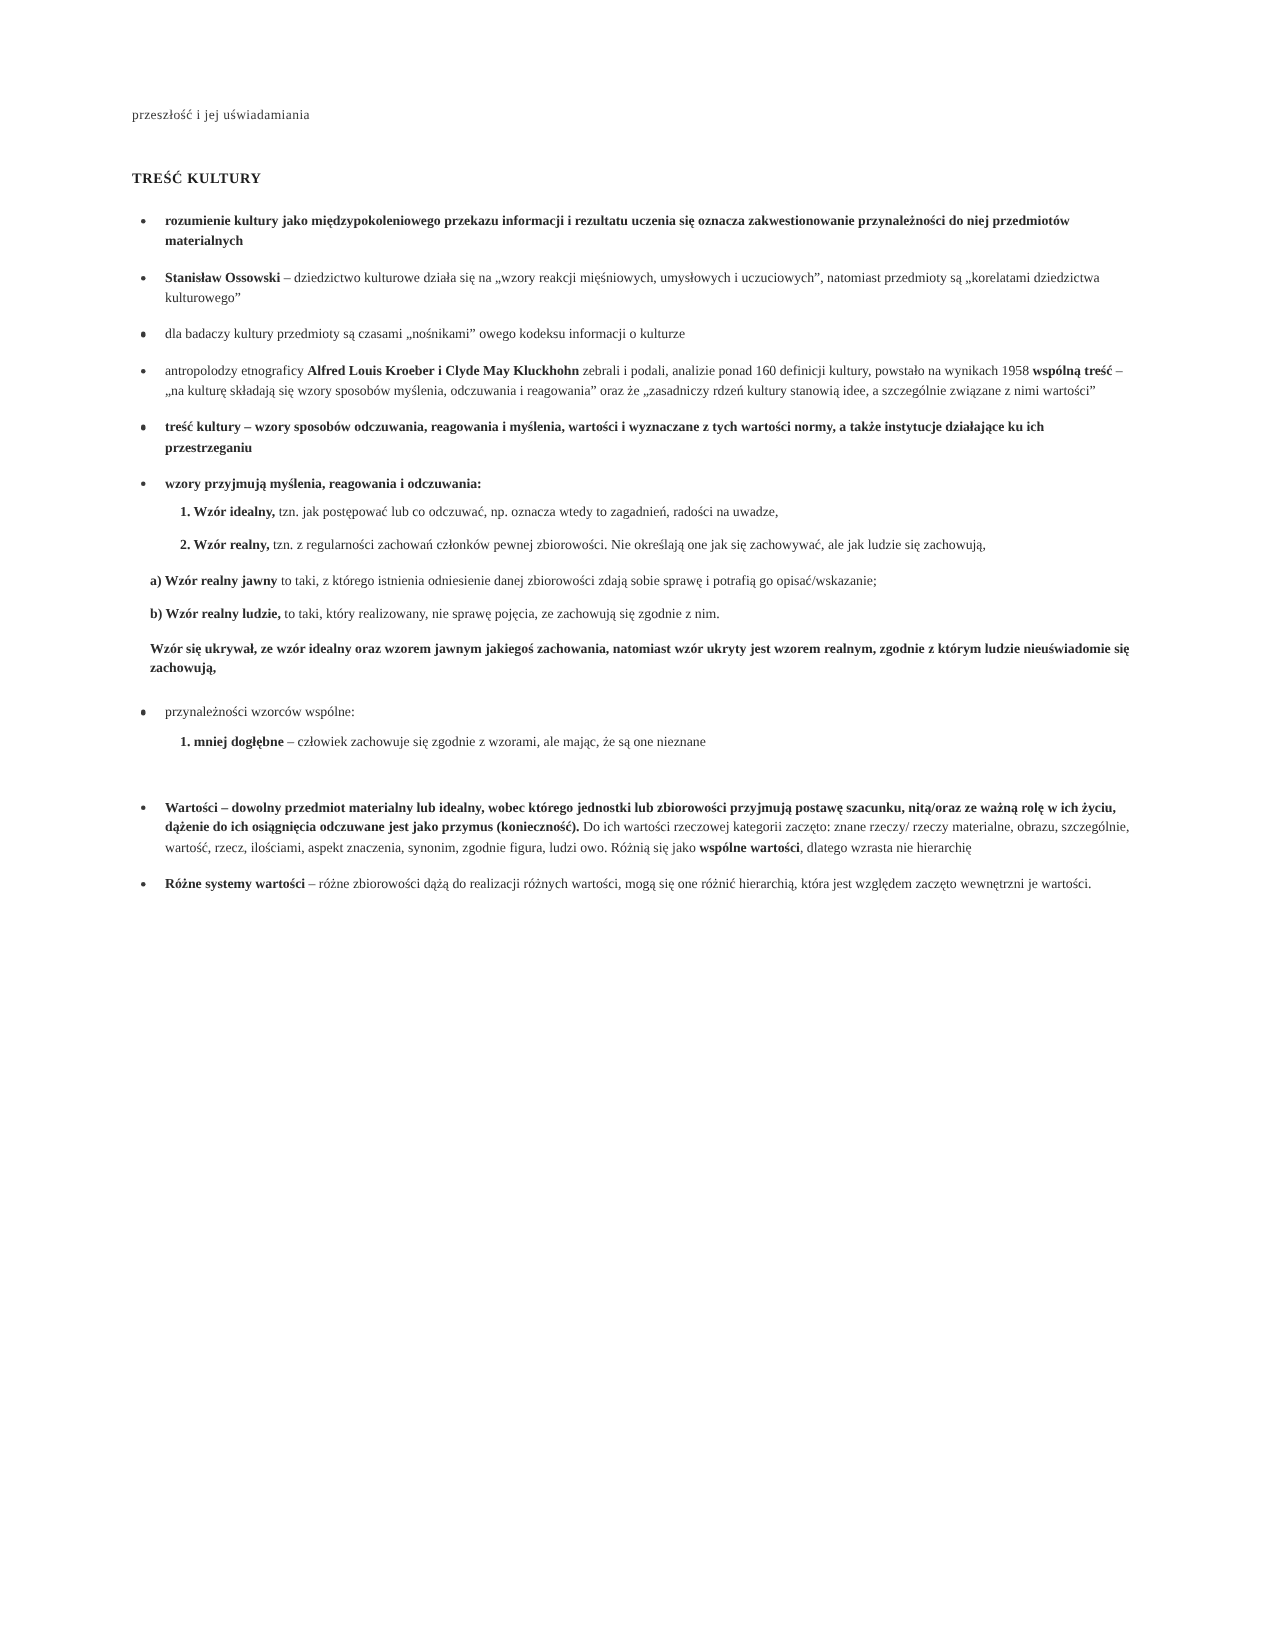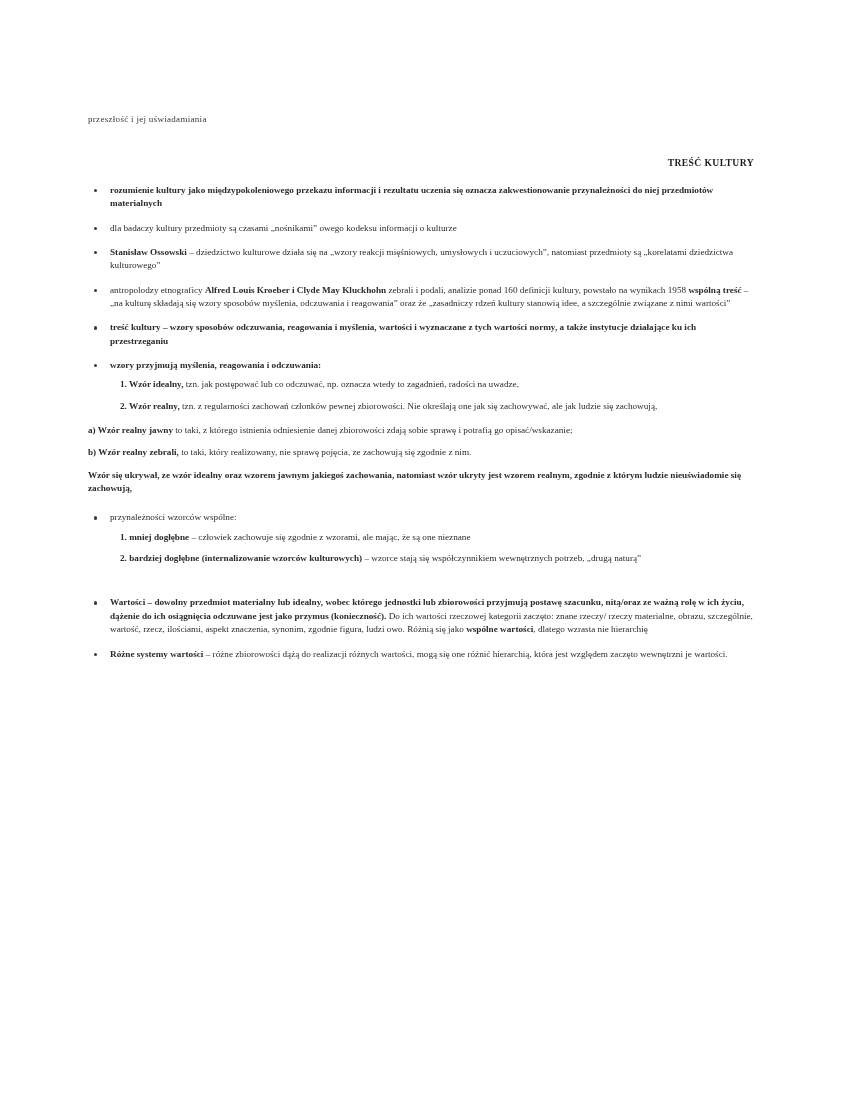--- a/index.html
+++ b/index.html
@@ -15,41 +15,40 @@
     position: relative;
     overflow: hidden;
   }
   .page {
     position: absolute;
     left: 0; top: 0;
     width: 850px;
     height: 888px;
     background: #ffffff;
     box-sizing: border-box;
-    padding: 113px 96px 40px 88px;
+    padding: 70px 96px 40px 88px;
   }
   .doc {
     font-size: 9.2px;
     line-height: 1.45;
     color: #2b2b2b;
     filter: blur(0.35px);
   }
   .header-line {
     font-size: 9px;
     letter-spacing: 0.3px;
     margin-bottom: 30px;
     color: #3a3a3a;
   }
   .section-title {
     font-size: 9.6px;
     font-weight: bold;
     letter-spacing: 0.4px;
     margin-bottom: 14px;
     color: #1d1d1d;
-    text-align: right;
   }
   ul.bullets {
     list-style: none;
     margin: 0;
     padding: 0;
   }
   ul.bullets > li {
     position: relative;
     padding-left: 22px;
     margin-bottom: 11px;
@@ -64,44 +63,44 @@
     border-radius: 50%;
     background: #3a3a3a;
   }
   .b { font-weight: bold; }
   .sub {
     margin-left: 10px;
     margin-top: 6px;
     margin-bottom: 8px;
   }
   .flush {
-    margin: 0 0 9px 0;
+    margin: 0 0 9px 12px;
   }
   .gap-lg { height: 20px; }
   .gap-sm { height: 7px; }
 </style>
 </head>
 <body>
 
 <div class="page">
   <div class="doc">
 
     <div class="header-line">przeszłość i jej uświadamiania</div>
 
     <div class="section-title">TREŚĆ KULTURY</div>
 
     <ul class="bullets">
       <li>
         <span class="b">rozumienie kultury jako międzypokoleniowego przekazu informacji i rezultatu uczenia się oznacza zakwestionowanie przynależności do niej przedmiotów materialnych</span>
       </li>
       <li>
-        <span>dla badaczy kultury przedmioty są czasami </span><span>„nośnikami” </span><span>owego kodeksu informacji o kulturze</span>
+        <span class="b">Stanisław Ossowski</span><span> – dziedzictwo kulturowe działa się na „wzory reakcji mięśniowych, umysłowych i uczuciowych”, natomiast przedmioty są „korelatami dziedzictwa kulturowego”</span>
       </li>
       <li>
-        <span class="b">Stanisław Ossowski</span><span> – dziedzictwo kulturowe działa się na „wzory reakcji mięśniowych, umysłowych i uczuciowych”, natomiast przedmioty są „korelatami dziedzictwa kulturowego”</span>
+        <span>dla badaczy kultury przedmioty są czasami </span><span>„nośnikami” </span><span>owego kodeksu informacji o kulturze</span>
       </li>
       <li>
         <span>antropolodzy etnograficy </span><span class="b">Alfred Louis Kroeber i Clyde May Kluckhohn</span><span> zebrali i podali, analizie ponad 160 definicji kultury, powstało na wynikach 1958 </span><span class="b">wspólną treść</span><span> – „na kulturę składają się wzory sposobów myślenia, odczuwania i reagowania” oraz że „zasadniczy rdzeń kultury stanowią idee, a szczególnie związane z nimi wartości”</span>
       </li>
       <li>
         <span class="b">treść kultury – wzory sposobów odczuwania, reagowania i myślenia, wartości i wyznaczane z tych wartości normy, a także instytucje działające ku ich przestrzeganiu</span>
       </li>
       <li>
         <span class="b">wzory przyjmują myślenia, reagowania i odczuwania:</span>
         <div class="sub">
@@ -111,35 +110,32 @@
           <span class="b">2. Wzór realny,</span><span> tzn. z regularności zachowań członków pewnej zbiorowości. Nie określają one jak się zachowywać, ale jak ludzie się zachowują,</span>
         </div>
       </li>
     </ul>
 
     <p class="flush">
       <span class="b">a) Wzór realny jawny</span><span> to taki, z którego istnienia odniesienie danej zbiorowości zdają sobie sprawę i potrafią go opisać/wskazanie;</span>
     </p>
 
     <p class="flush">
-      <span class="b">b) Wzór realny zebrali,</span><span> to taki, który realizowany, nie sprawę pojęcia, ze zachowują się zgodnie z nim.</span>
+      <span class="b">b) Wzór realny ludzie,</span><span> to taki, który realizowany, nie sprawę pojęcia, ze zachowują się zgodnie z nim.</span>
     </p>
 
     <p class="flush b">Wzór się ukrywał, ze wzór idealny oraz wzorem jawnym jakiegoś zachowania, natomiast wzór ukryty jest wzorem realnym, zgodnie z którym ludzie nieuświadomie się zachowują,</p>
 
     <div class="gap-sm"></div>
 
     <ul class="bullets">
       <li>
         <span>przynależności wzorców wspólne:</span>
         <div class="sub">
           <span class="b">1. mniej dogłębne</span><span> – człowiek zachowuje się zgodnie z wzorami, ale mając, że są one nieznane</span>
-        </div>
-        <div class="sub">
-          <span class="b">2. bardziej dogłębne (internalizowanie wzorców kulturowych)</span><span> – wzorce stają się współczynnikiem wewnętrznych potrzeb, „drugą naturą”</span>
         </div>
       </li>
     </ul>
 
     <div class="gap-lg"></div>
 
     <ul class="bullets">
       <li>
         <span class="b">Wartości</span><span class="b"> – dowolny przedmiot materialny lub idealny, wobec którego jednostki lub zbiorowości przyjmują postawę szacunku, </span><span class="b">nitą/oraz ze ważną rolę w ich życiu, dążenie do ich osiągnięcia odczuwane jest jako przymus (konieczność).</span><span> Do ich wartości rzeczowej kategorii zaczęto: znane rzeczy/ rzeczy materialne, obrazu, szczególnie, wartość, rzecz, ilościami, aspekt znaczenia, synonim, zgodnie figura, ludzi owo. Różnią się jako </span><span class="b">wspólne wartości</span><span>, dlatego wzrasta nie hierarchię</span>
       </li>

